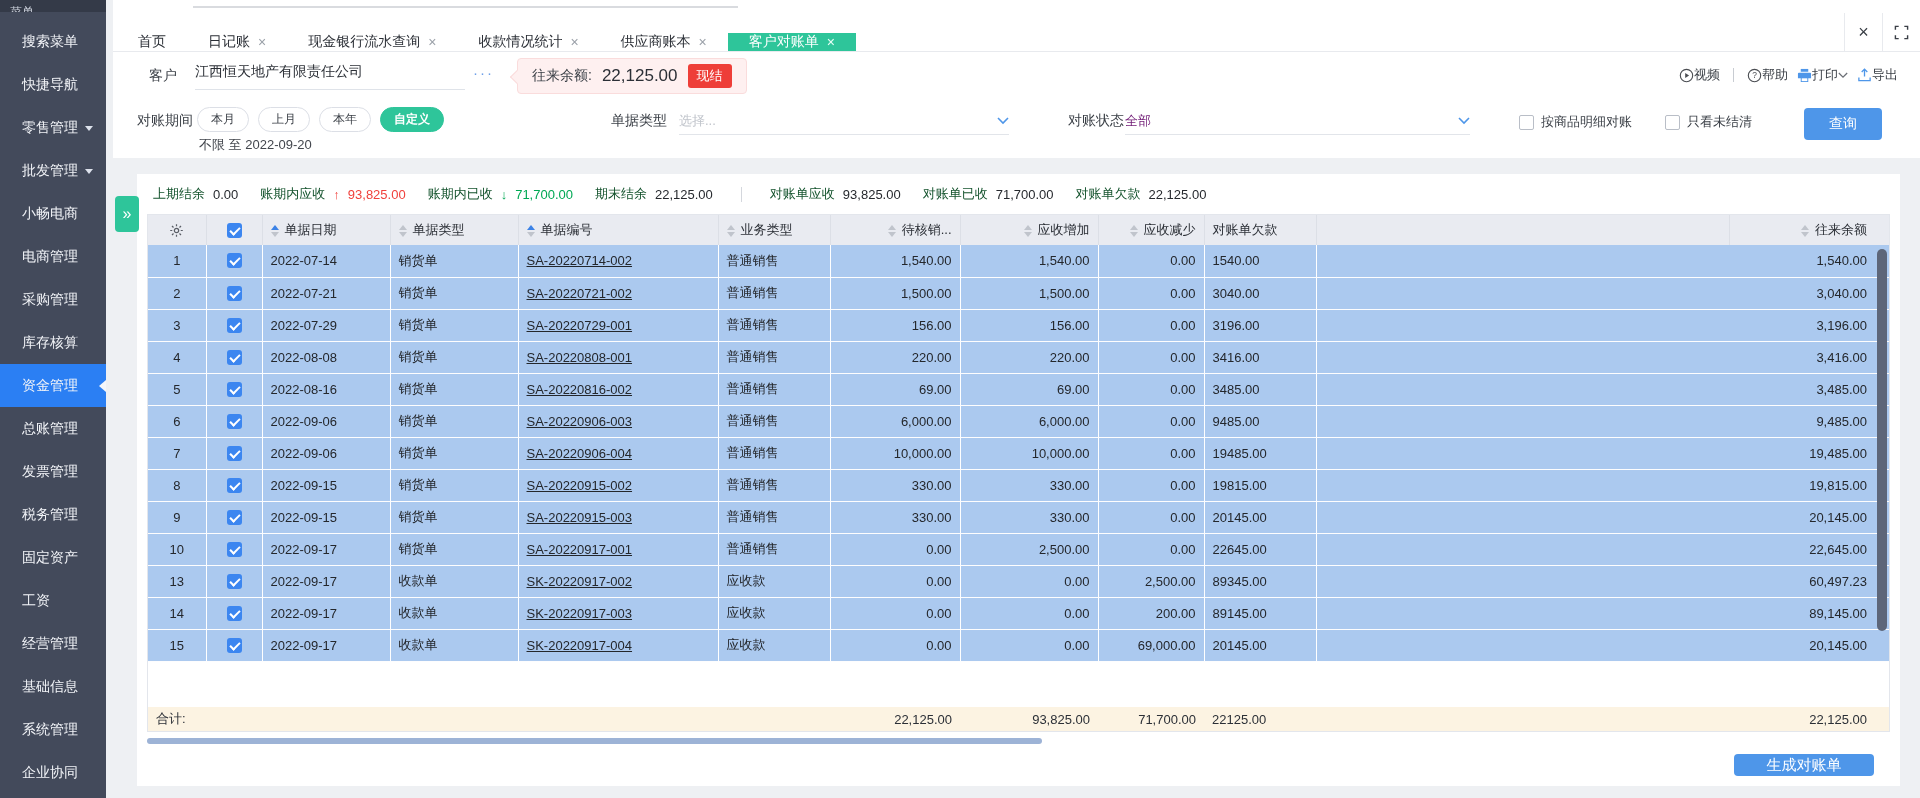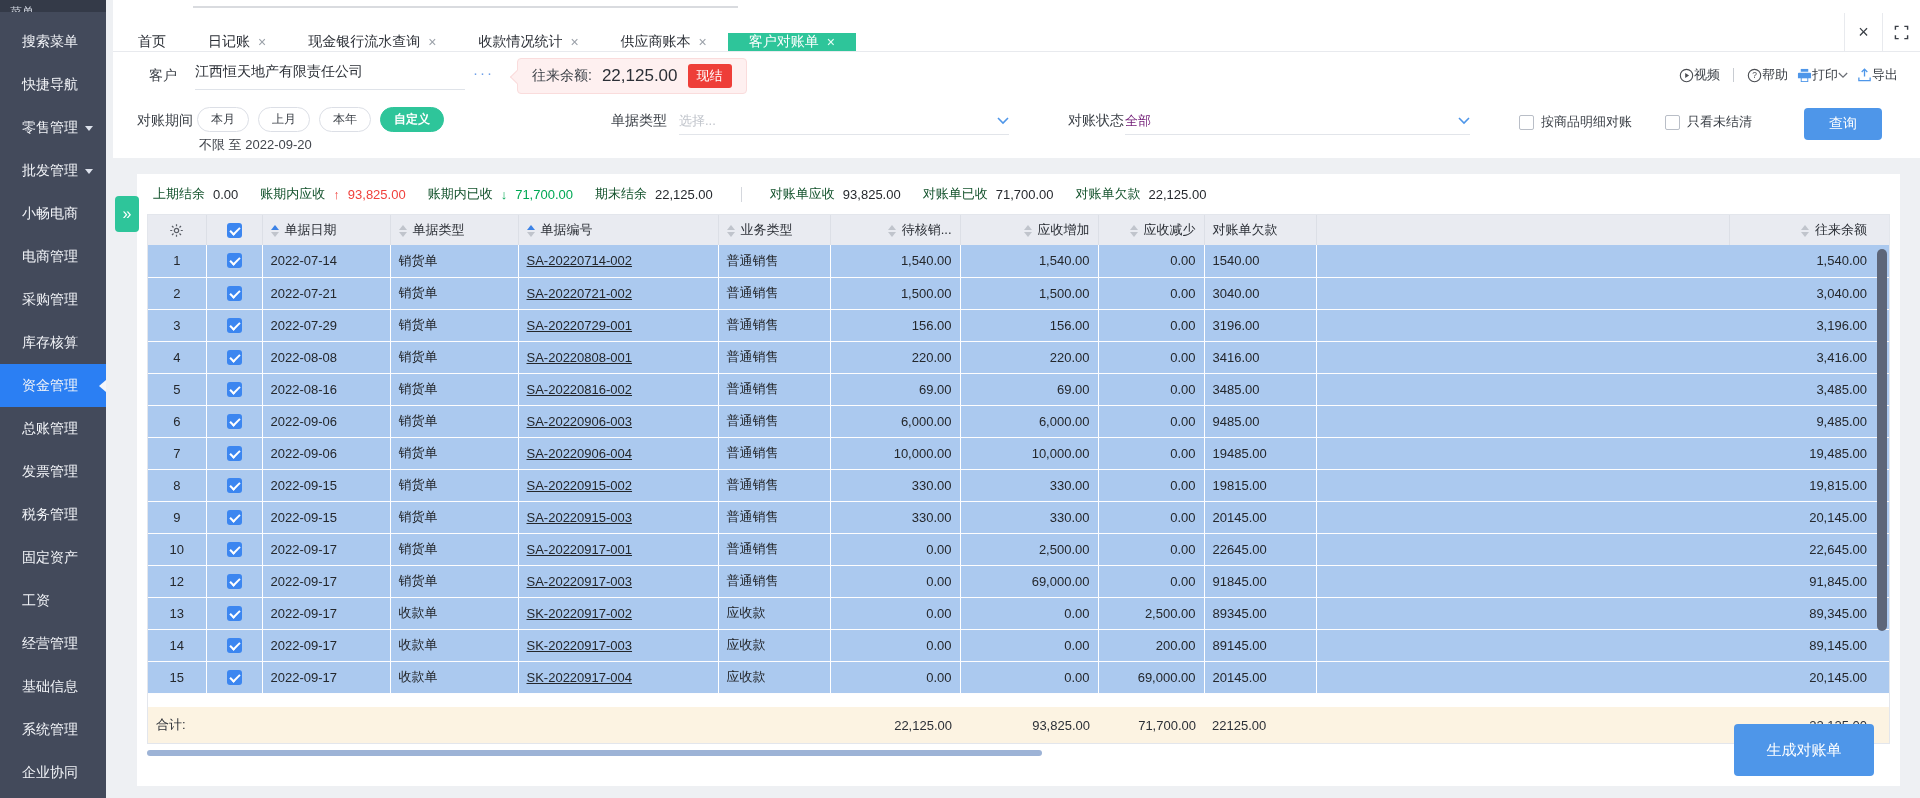--- a/index.html
+++ b/index.html
@@ -85,37 +85,37 @@
     text-align:left; padding:0 8px; border-right:1px solid #dcdfe6; white-space:nowrap; overflow:hidden; cursor:pointer; }
   .ghead th:last-child { border-right:none; }
   .ghead th.num { text-align:right; }
   .gbody-wrap { height:462px; overflow:hidden; }
   .gbody td { height:32px; background:#abc9ef; font-size:13px; color:#24272c; padding:0 8px;
     border-bottom:1px solid #fdfdfe; border-right:1px solid rgba(255,255,255,.45); white-space:nowrap; overflow:hidden; }
   .gbody td.nob { border-right:none; }
   .gbody td.num { text-align:right; }
   .gbody td.ctr { text-align:center; }
   .doc-link { text-decoration:underline; cursor:pointer; color:#24272c; }
-  .gtotal td { height:36px; background:#fcf3e2; font-size:13px; color:#2b2f36; padding:0 8px; white-space:nowrap; }
+  .gtotal td { height:24px; background:#fcf3e2; font-size:13px; color:#2b2f36; padding:0 8px; white-space:nowrap; }
   .gtotal td.num { text-align:right; }
   .balance-pad { padding-right:22px !important; }
 
   .sorter { display:inline-flex; flex-direction:column; gap:2px; margin-right:6px; vertical-align:middle; }
   .sorter i { width:0; height:0; border-left:4px solid transparent; border-right:4px solid transparent; }
   .sorter .up { border-bottom:5px solid #c0c4cc; }
   .sorter .dn { border-top:5px solid #c0c4cc; }
   .sorter.asc .up { border-bottom-color:#3c82e6; }
 
   .cb { width:15px; height:15px; border-radius:3px; background:#3c86f0; position:relative; margin:0 auto; cursor:pointer; }
   .cb:after { content:""; position:absolute; left:5px; top:2px; width:4px; height:8px;
     border:solid #fff; border-width:0 2px 2px 0; transform:rotate(45deg); }
 
   .vscroll { position:absolute; right:2px; top:34px; width:10px; height:382px; background:#5d6679; border-radius:5px; }
   .hscroll-thumb { margin:6px 10px 0; width:895px; height:6px; background:#9db3d6; border-radius:3px; }
-  .gen-btn { position:absolute; right:26px; bottom:10px; width:140px; height:52px; font-size:15px; }
+  .gen-btn { position:absolute; right:26px; bottom:10px; width:140px; height:22px; font-size:15px; }
 
   svg { display:block; }
 </style>
 </head>
 <body>
 
 <div class="sidebar">
   <div class="sb-top">菜单</div>
   <div class="sb-items">
       <div class="sb-item"><span>搜索菜单</span></div>
@@ -532,50 +532,34 @@
               <td><span class="doc-link">SA-20220917-001</span></td>
               <td>普通销售</td>
               <td class="num">0.00</td>
               <td class="num">2,500.00</td>
               <td class="num">0.00</td>
               <td>22645.00</td>
               <td class="nob"></td>
               <td class="num nob balance-pad">22,645.00</td>
             </tr>
             <tr>
-              <td class="ctr">12</td>
-              <td>
-                <div class="cb"></div>
-              </td>
-              <td>2022-09-17</td>
-              <td>销货单</td>
-              <td><span class="doc-link">SA-20220917-003</span></td>
-              <td>普通销售</td>
-              <td class="num">0.00</td>
-              <td class="num">69,000.00</td>
-              <td class="num">0.00</td>
-              <td>91845.00</td>
-              <td class="nob"></td>
-              <td class="num nob balance-pad">91,845.00</td>
-            </tr>
-            <tr>
               <td class="ctr">13</td>
               <td>
                 <div class="cb"></div>
               </td>
               <td>2022-09-17</td>
               <td>收款单</td>
               <td><span class="doc-link">SK-20220917-002</span></td>
               <td>应收款</td>
               <td class="num">0.00</td>
               <td class="num">0.00</td>
               <td class="num">2,500.00</td>
               <td>89345.00</td>
               <td class="nob"></td>
-              <td class="num nob balance-pad">89,345.00</td>
+              <td class="num nob balance-pad">60,497.23</td>
             </tr>
             <tr>
               <td class="ctr">14</td>
               <td>
                 <div class="cb"></div>
               </td>
               <td>2022-09-17</td>
               <td>收款单</td>
               <td><span class="doc-link">SK-20220917-003</span></td>
               <td>应收款</td>

